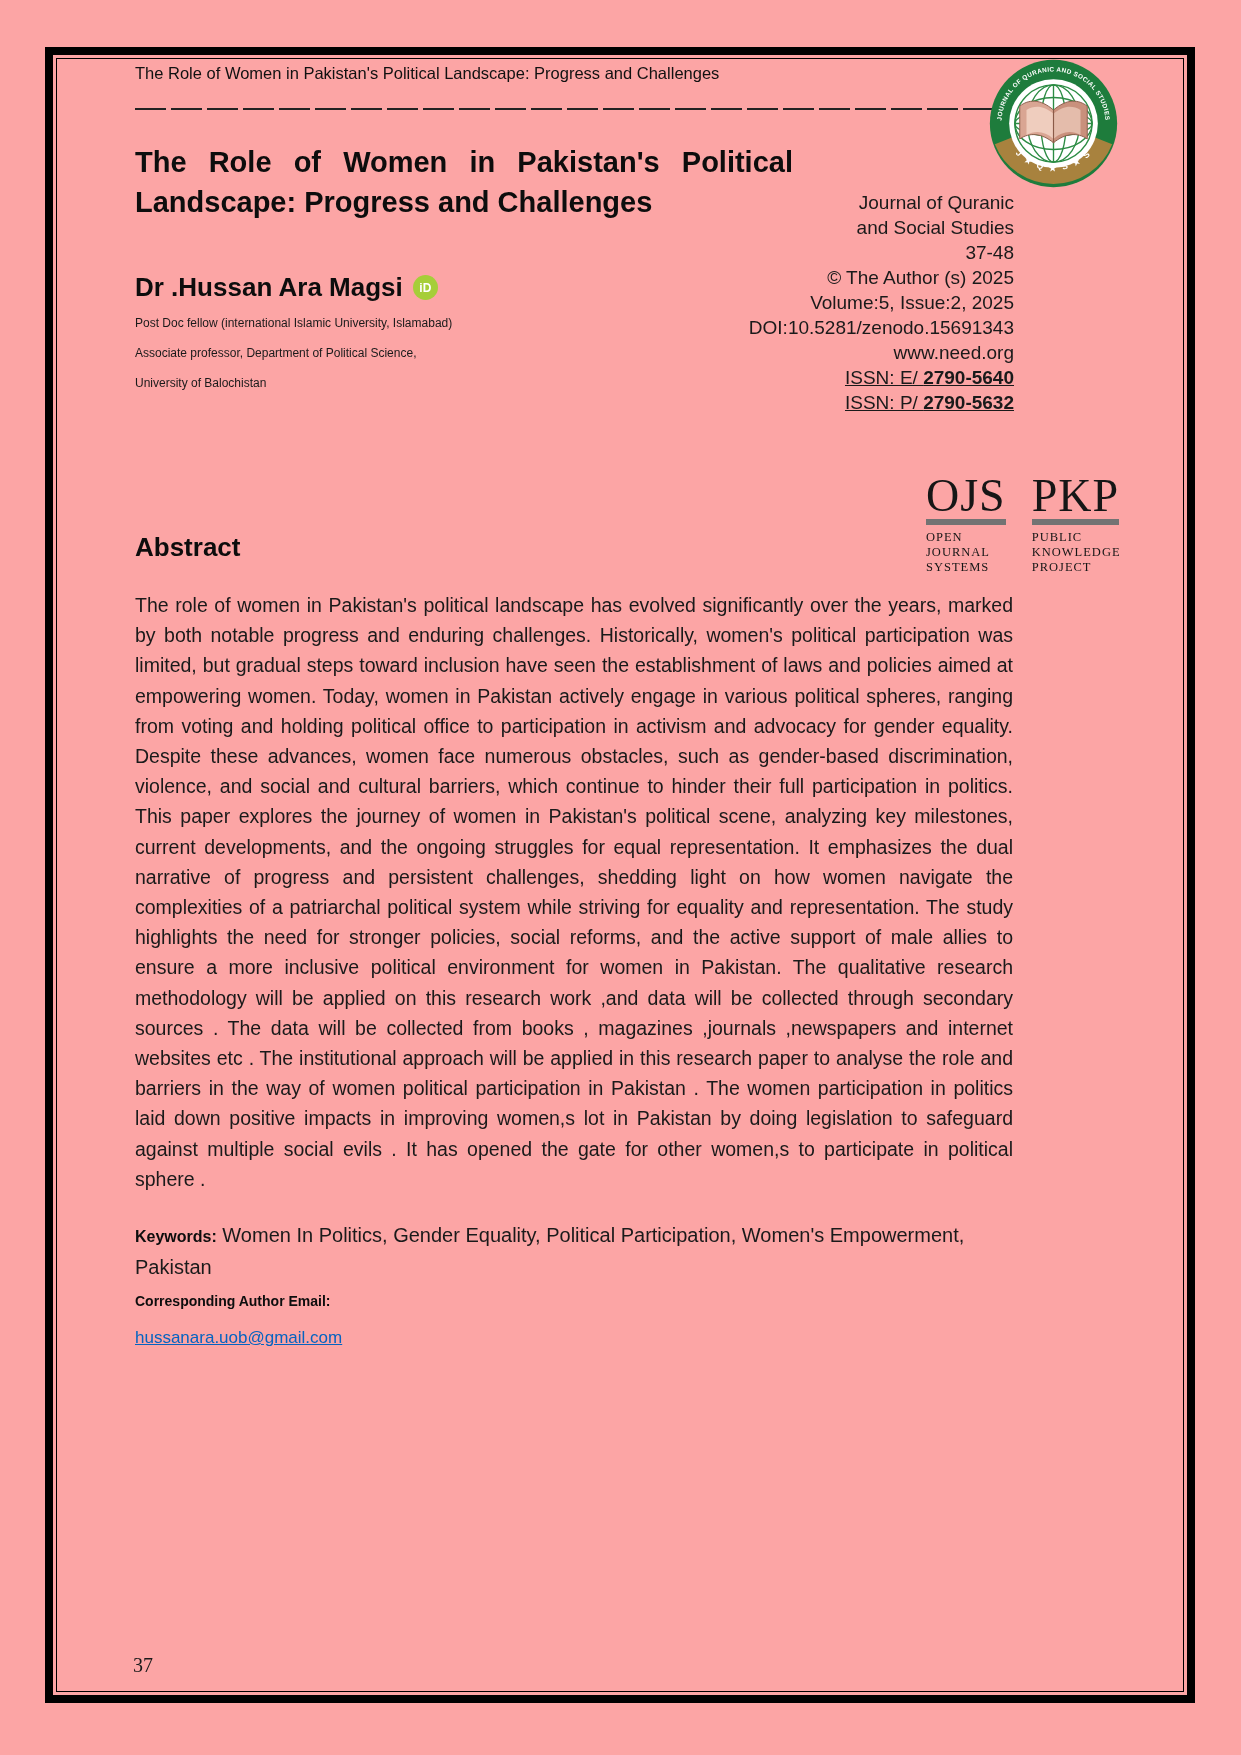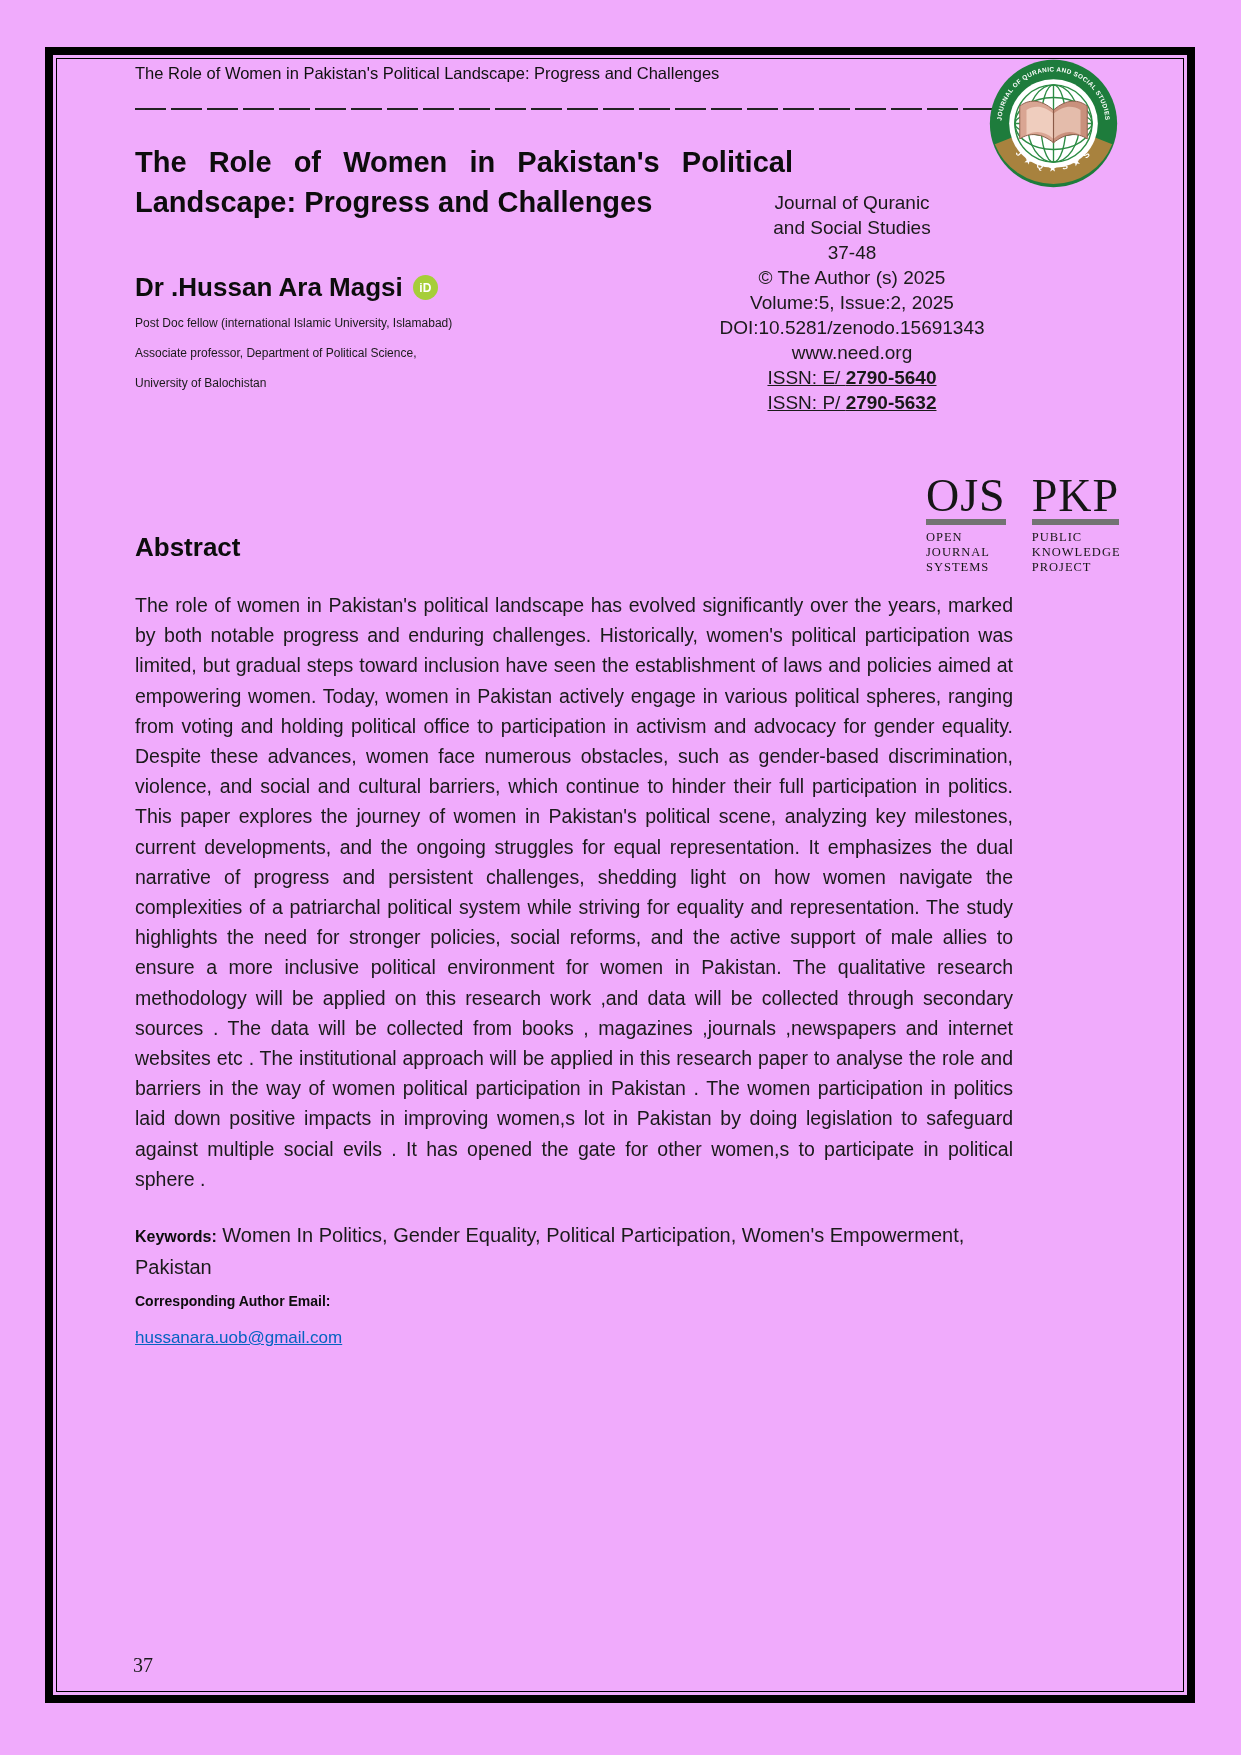--- a/index.html
+++ b/index.html
@@ -5,21 +5,21 @@
   :root{
     --text:#1a1a1a;
     --accent-link:#0563C1;
     --orcid-green:#A6CE39;
     --seal-green:#1E7C3C;
     --seal-bronze:#A8823E;
   }
   *{margin:0;padding:0;box-sizing:border-box;}
   html,body{background:#ffffff;}
   body{font-family:"Liberation Sans",sans-serif;color:var(--text);}
-  .page{position:relative;width:1241px;height:1755px;background:#f0abfc;overflow:hidden;}
+  .page{position:relative;width:1241px;height:1755px;background:#fca5a5;overflow:hidden;}
 
   
   .frame-outer{position:absolute;top:47px;left:45px;right:46px;bottom:52px;border:8px solid #000;}
   .frame-inner{position:absolute;inset:3px;border:1.5px solid #000;}
 
   
   .running-title{position:absolute;left:135px;top:64px;width:880px;font-size:16.5px;color:#111;}
   .header-rule{position:absolute;left:135px;top:108px;width:878px;height:1.5px;
     background:repeating-linear-gradient(to right,#222 0 31px,transparent 31px 36px);}
 
@@ -29,21 +29,21 @@
   
   .article-title{position:absolute;left:135px;top:142px;width:658px;font-size:29px;font-weight:bold;
     line-height:40px;text-align:justify;color:#0d0d0d;}
   .author-row{position:absolute;left:135px;top:272px;display:flex;align-items:center;gap:10px;}
   .author-name{font-size:26px;font-weight:bold;color:#0d0d0d;}
   .orcid{width:25px;height:25px;border-radius:50%;background:var(--orcid-green);color:#fff;
     display:flex;align-items:center;justify-content:center;font-size:12px;font-weight:bold;}
   .affiliation{position:absolute;left:135px;top:308px;width:660px;font-size:12px;line-height:30px;}
 
   
-  .meta{position:absolute;left:690px;top:190px;width:324px;text-align:center;font-size:19px;line-height:25px;}
+  .meta{position:absolute;left:690px;top:190px;width:324px;text-align:right;font-size:19px;line-height:25px;}
   .meta .issn{ text-decoration:underline; }
   .meta .issn b{font-weight:bold;}
 
   
   .pub-logos{position:absolute;left:926px;top:474px;display:flex;gap:26px;
     font-family:"Liberation Serif",serif;color:#161616;}
   .logo-block .acronym{font-size:46px;line-height:44px;border-bottom:6px solid #737373;
     padding-bottom:1px;margin-bottom:5px;display:inline-block;letter-spacing:1px;}
   .logo-block .cap{font-size:12.5px;line-height:15px;letter-spacing:1px;}
 

